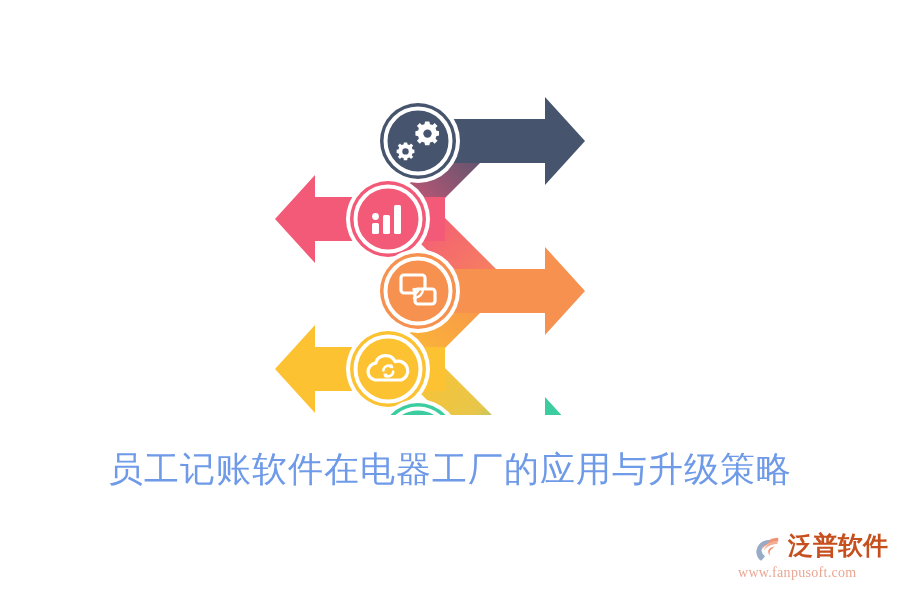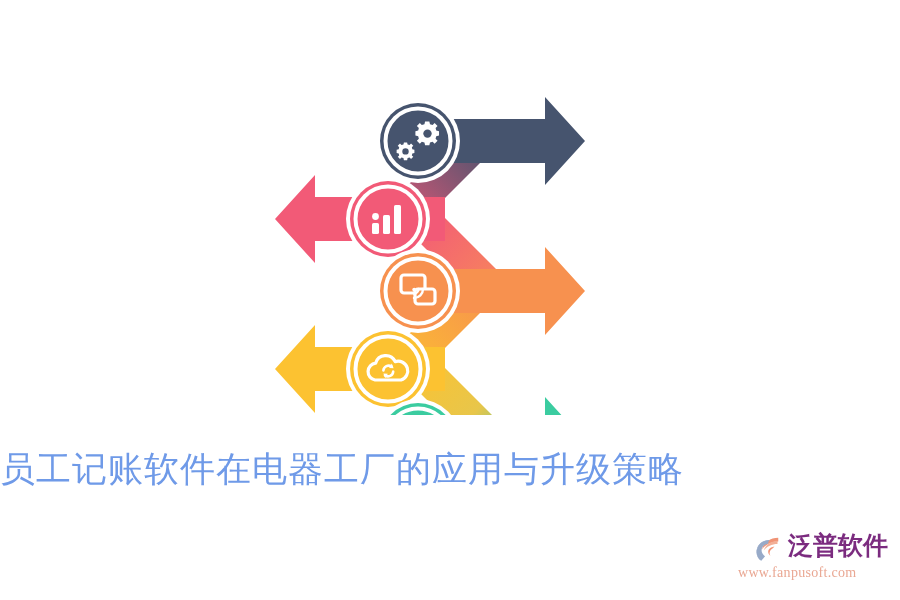--- a/index.html
+++ b/index.html
@@ -30,20 +30,21 @@
     top: 85px;
     width: 350px;
     height: 330px;
   }
 
   .page-title {
     position: absolute;
     left: 0;
     top: 443px;
     width: 900px;
+    text-align: center;
     font-size: 35px;
     line-height: 52px;
     letter-spacing: 1px;
     color: #6f9ae8;
     font-family: "DejaVu Sans", "Liberation Sans", sans-serif;
     font-weight: 500;
     white-space: nowrap;
     user-select: none;
   }
 
@@ -63,21 +64,21 @@
     height: 36px;
   }
   .watermark-mark {
     width: 30px;
     height: 30px;
     flex: 0 0 auto;
   }
   .watermark-brand {
     font-size: 25px;
     font-weight: 700;
-    color: #701a75;
+    color: #c2410c;
     font-family: "DejaVu Sans", "Liberation Sans", sans-serif;
     letter-spacing: 0px;
     line-height: 30px;
     white-space: nowrap;
   }
   .watermark-url {
     text-align: left;
     font-size: 14px;
     color: #e8a08a;
     font-family: "Liberation Serif", "DejaVu Serif", serif;

